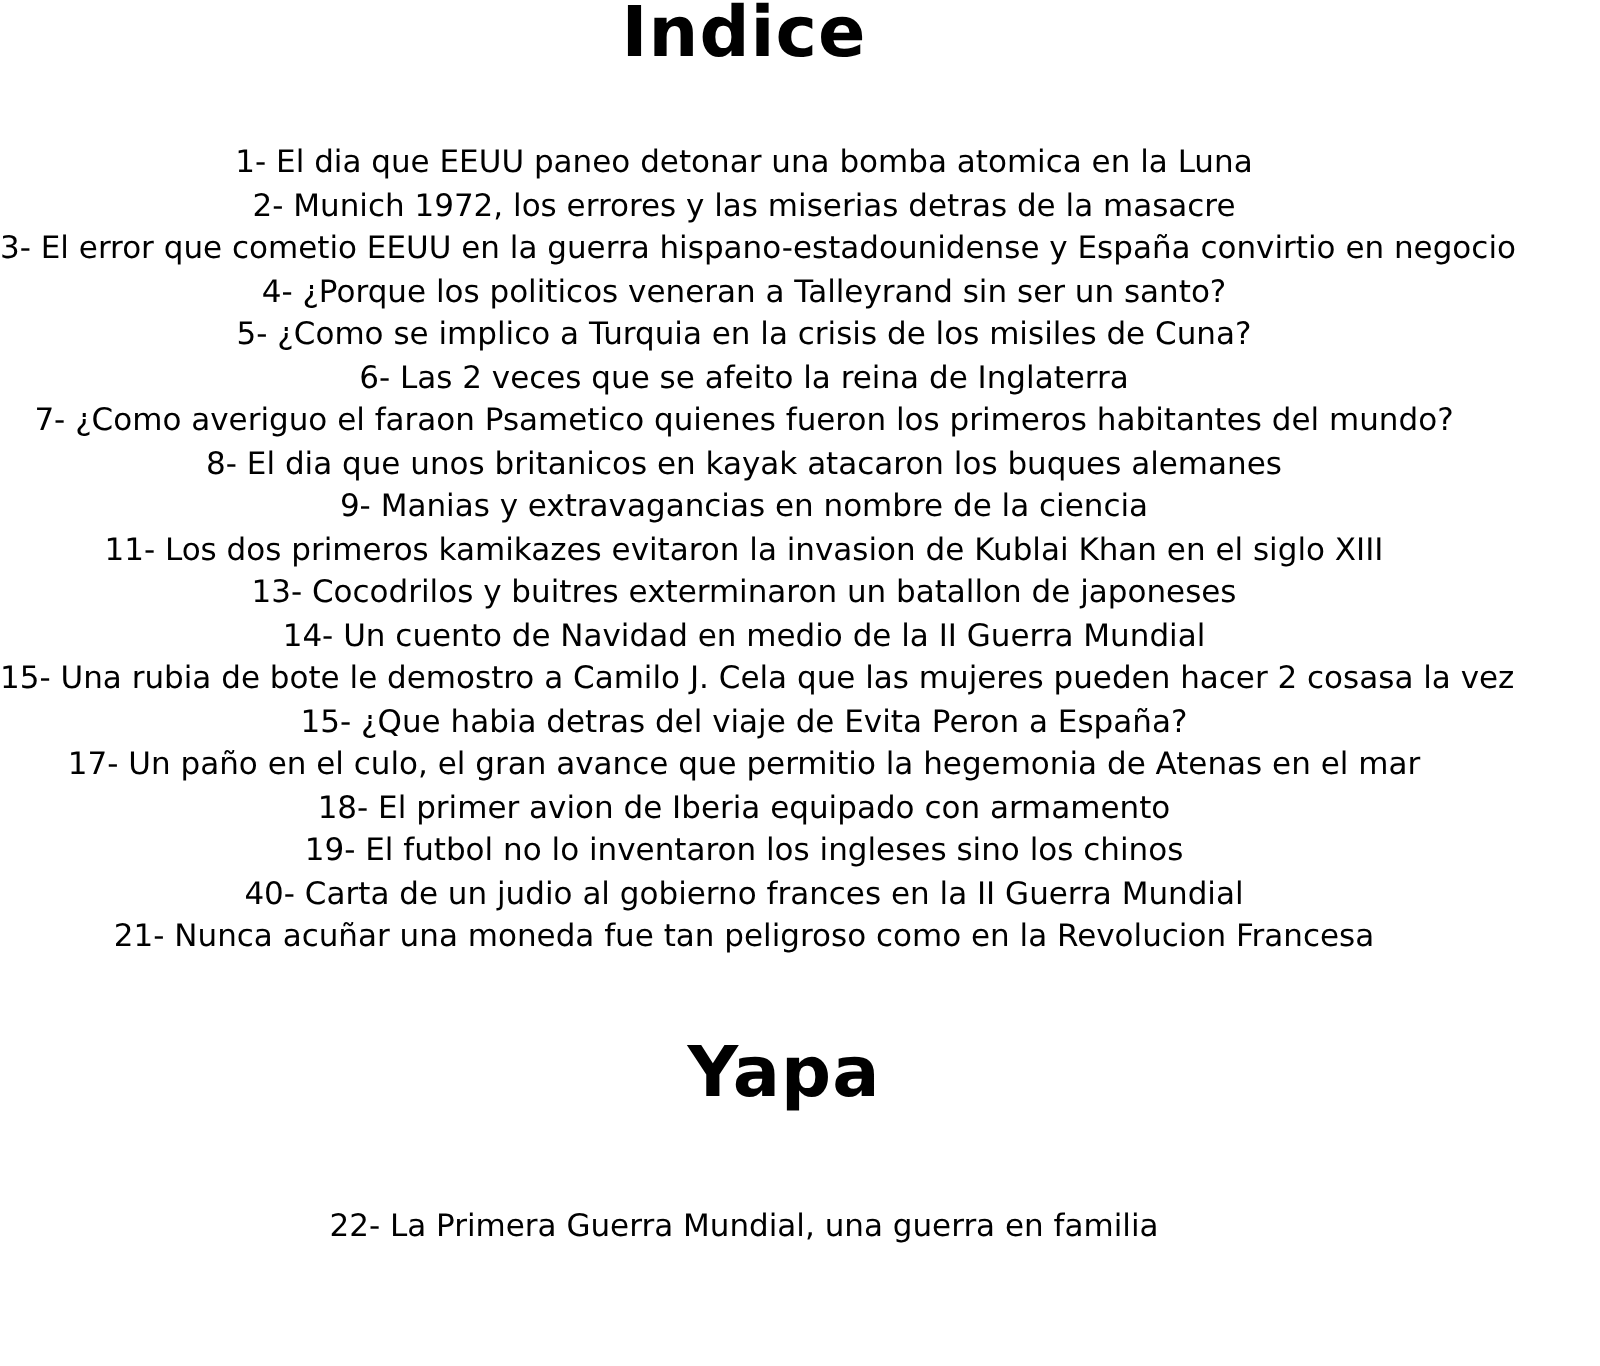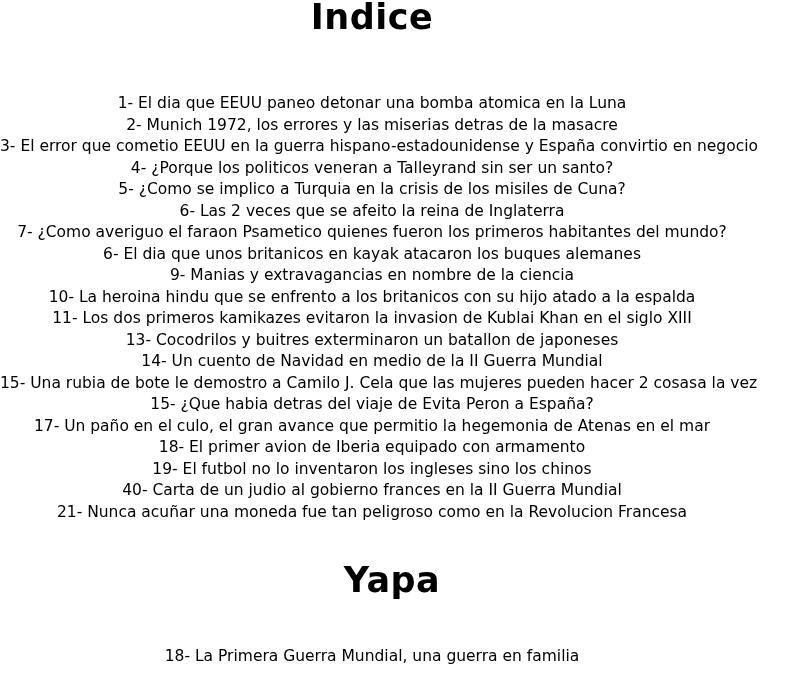--- a/index.html
+++ b/index.html
@@ -45,55 +45,54 @@
     text-align: center;
   }
   .entry {
     font-size: 15.5px;
     line-height: 21.5px;
     text-align: center;
     white-space: nowrap;
     font-weight: 500;
   }
   #index-list {
-    margin-top: 52px;
+    margin-top: 30px;
   }
   #yapa-list {
     margin-top: 42px;
   }
 </style>
 </head>
 <body>
 
 <div class="page">
 
   <h1 class="heading" id="index-heading">Indice</h1>
 
   <ul class="entry-list" id="index-list">
     <li class="entry">1- El dia que EEUU paneo detonar una bomba atomica en la Luna</li>
     <li class="entry">2- Munich 1972, los errores y las miserias detras de la masacre</li>
     <li class="entry">3- El error que cometio EEUU en la guerra hispano-estadounidense y España convirtio en negocio</li>
     <li class="entry">4- ¿Porque los politicos veneran a Talleyrand sin ser un santo?</li>
     <li class="entry">5- ¿Como se implico a Turquia en la crisis de los misiles de Cuna?</li>
     <li class="entry">6- Las 2 veces que se afeito la reina de Inglaterra</li>
     <li class="entry">7- ¿Como averiguo el faraon Psametico quienes fueron los primeros habitantes del mundo?</li>
-    <li class="entry">6- El dia que unos britanicos en kayak atacaron los buques alemanes</li>
+    <li class="entry">8- El dia que unos britanicos en kayak atacaron los buques alemanes</li>
     <li class="entry">9- Manias y extravagancias en nombre de la ciencia</li>
-    <li class="entry">10- La heroina hindu que se enfrento a los britanicos con su hijo atado a la espalda</li>
     <li class="entry">11- Los dos primeros kamikazes evitaron la invasion de Kublai Khan en el siglo XIII</li>
     <li class="entry">13- Cocodrilos y buitres exterminaron un batallon de japoneses</li>
     <li class="entry">14- Un cuento de Navidad en medio de la II Guerra Mundial</li>
     <li class="entry">15- Una rubia de bote le demostro a Camilo J. Cela que las mujeres pueden hacer 2 cosasa la vez</li>
     <li class="entry">15- ¿Que habia detras del viaje de Evita Peron a España?</li>
     <li class="entry">17- Un paño en el culo, el gran avance que permitio la hegemonia de Atenas en el mar</li>
     <li class="entry">18- El primer avion de Iberia equipado con armamento</li>
     <li class="entry">19- El futbol no lo inventaron los ingleses sino los chinos</li>
     <li class="entry">40- Carta de un judio al gobierno frances en la II Guerra Mundial</li>
     <li class="entry">21- Nunca acuñar una moneda fue tan peligroso como en la Revolucion Francesa</li>
   </ul>
 
   <h1 class="heading" id="yapa-heading">Yapa</h1>
 
   <ul class="entry-list" id="yapa-list">
-    <li class="entry">18- La Primera Guerra Mundial, una guerra en familia</li>
+    <li class="entry">22- La Primera Guerra Mundial, una guerra en familia</li>
   </ul>
 
 </div>
 
 </body></html>

